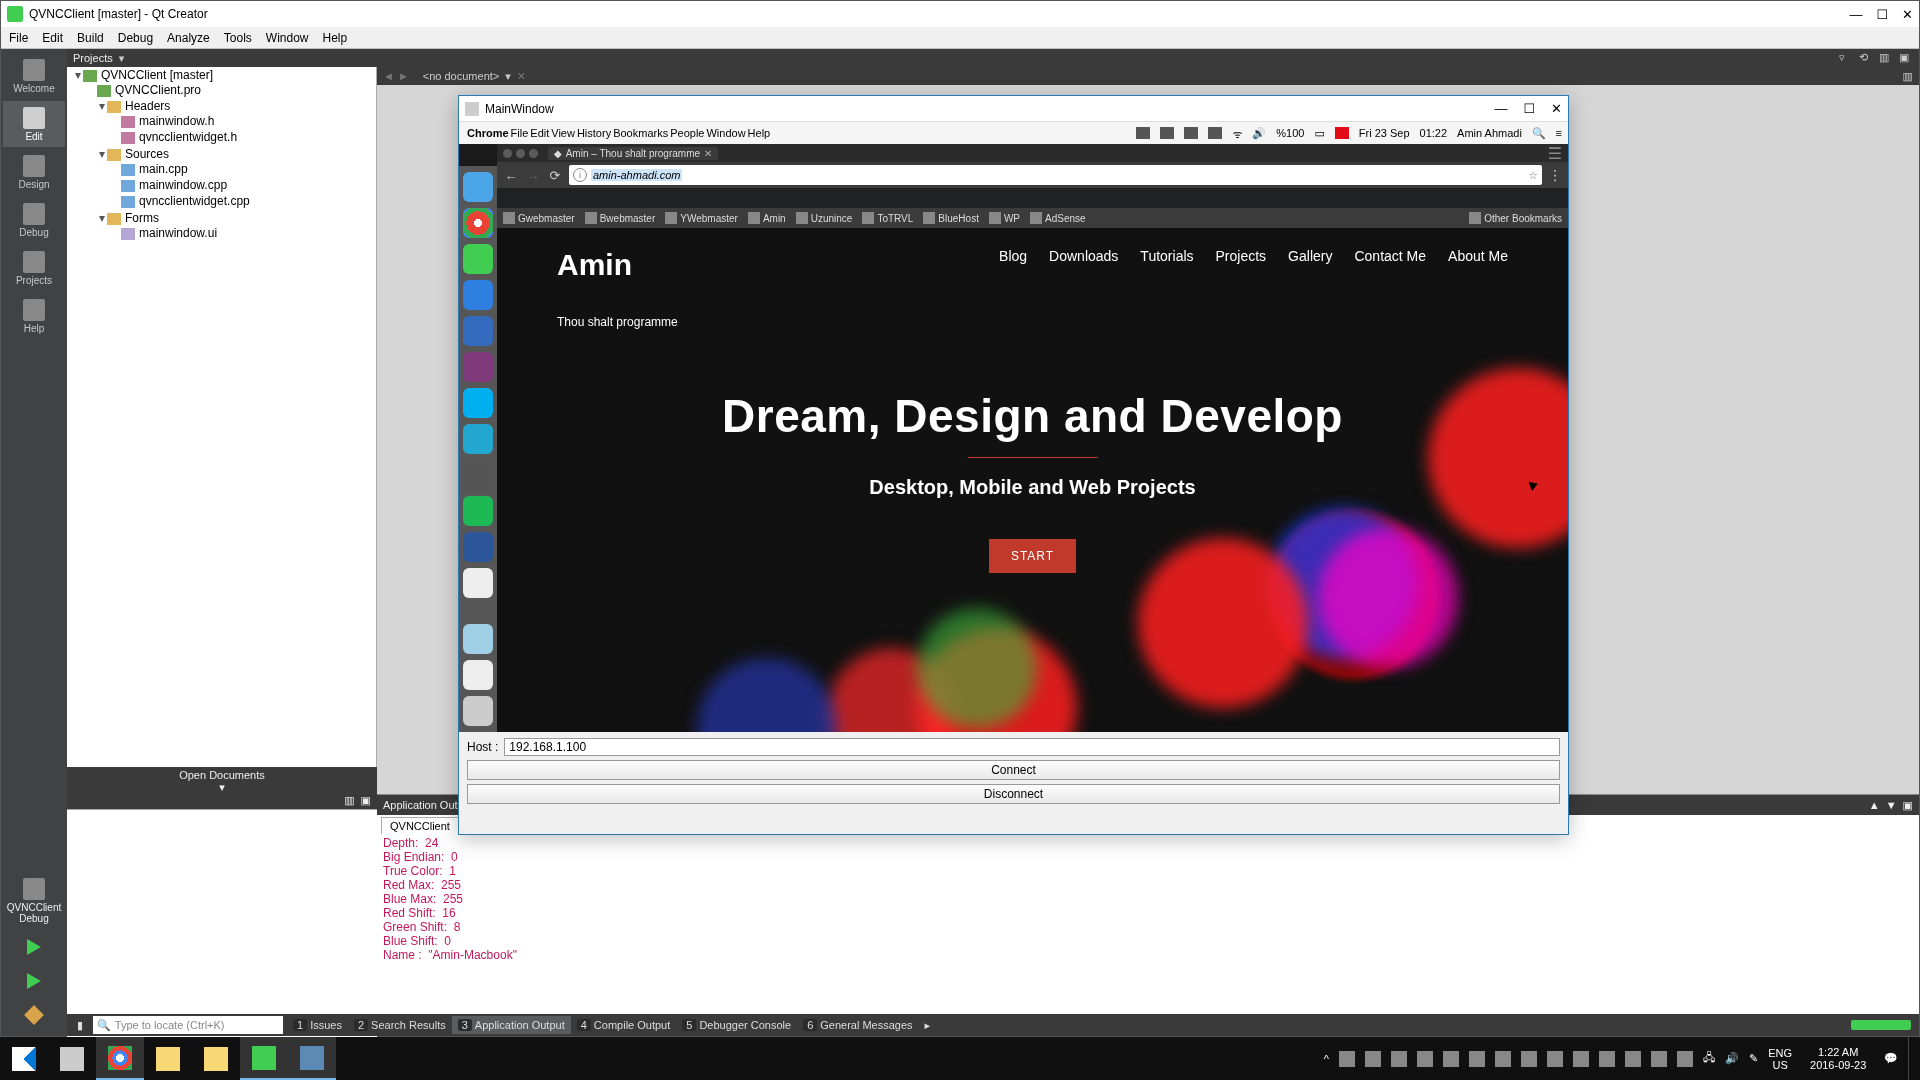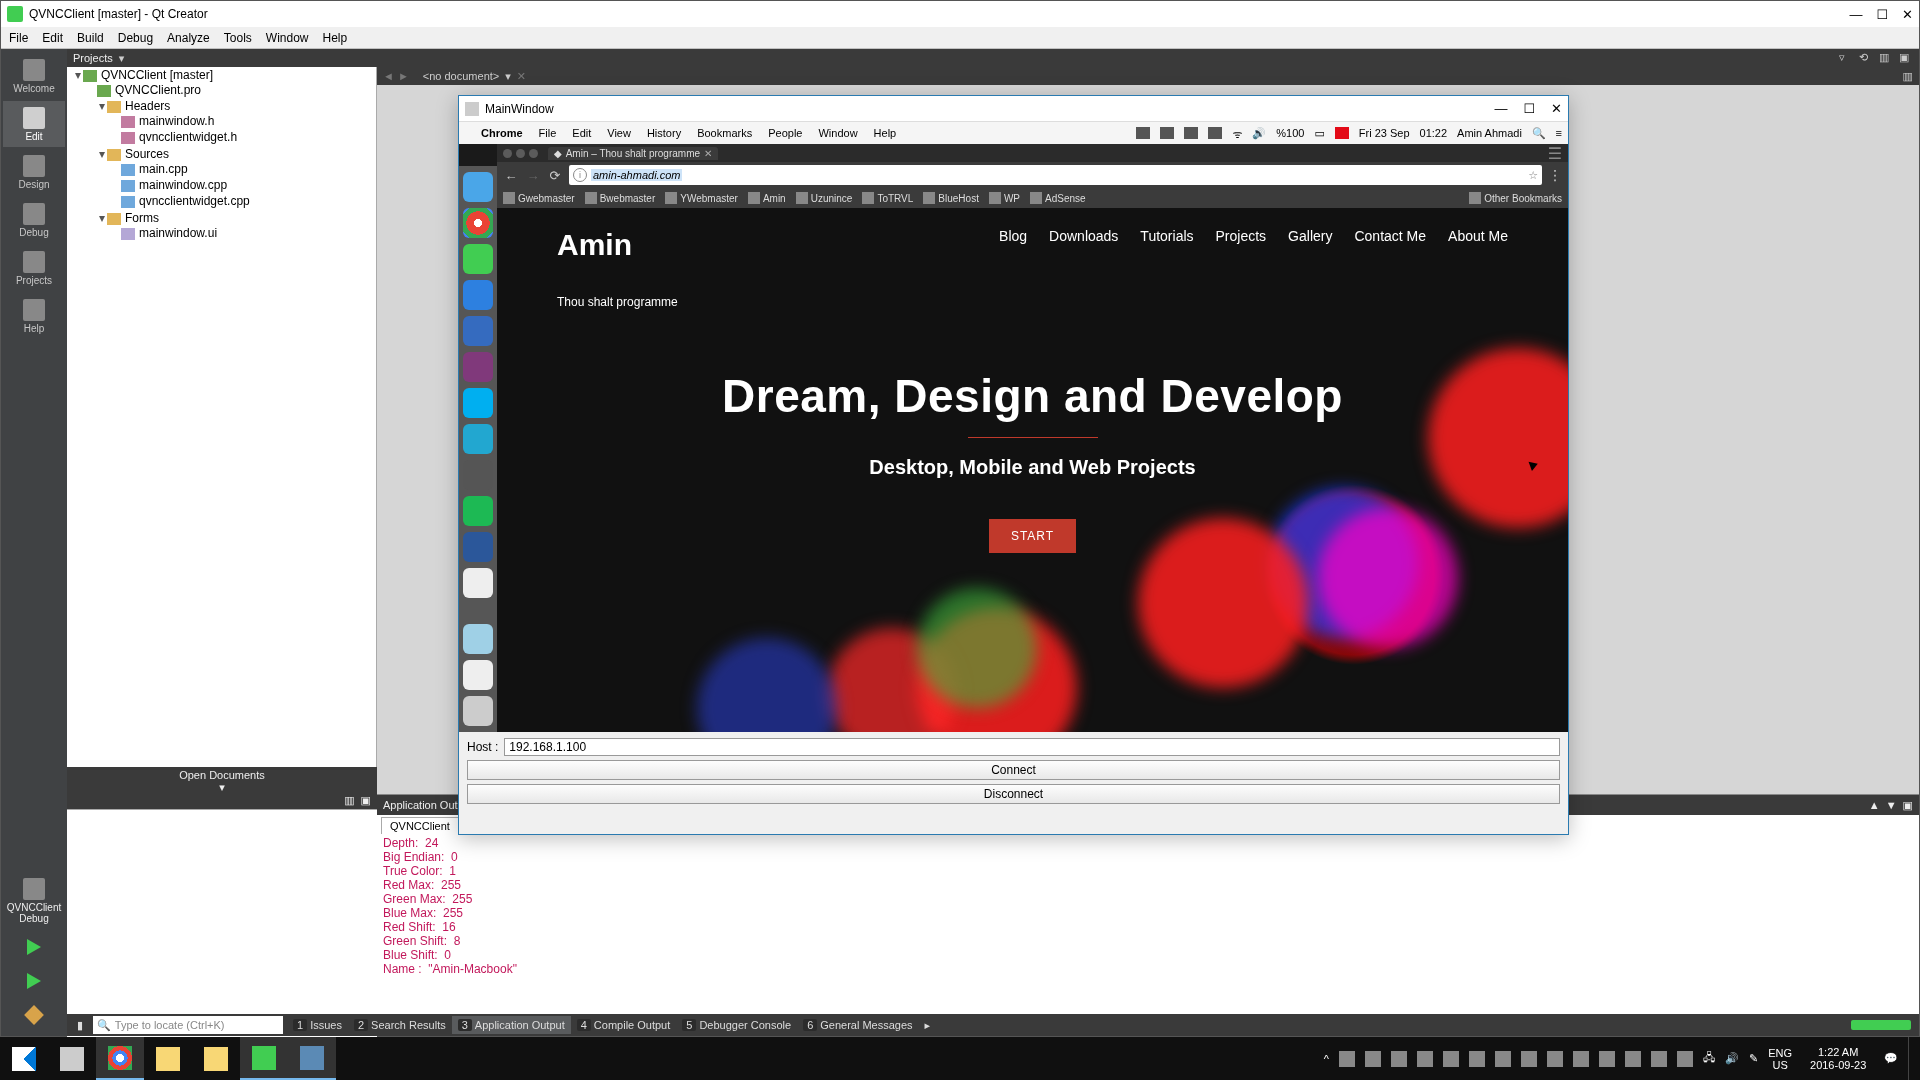--- a/index.html
+++ b/index.html
@@ -74,21 +74,21 @@
 
 
 .vnc-window { position:absolute; left:458px; top:95px; width:1111px; height:740px; background:#f0f0f0; border:1px solid #2a7ab0; box-shadow:0 4px 20px rgba(0,0,0,.25); }
 .vnc-title { height:26px; background:#fff; display:flex; align-items:center; padding:0 6px; font-size:12px; border-bottom:1px solid #ddd; }
 .vnc-title .ico { width:14px;height:14px;background:#ccc;margin-right:6px; }
 .vnc-title .wbtns { margin-left:auto; display:flex; gap:16px; font-size:13px; }
 .vnc-title .wbtns span { cursor:pointer; }
 .vnc-screen { position:relative; height:610px; background:#1a1a1a; overflow:hidden; }
 
 
-.mac-menu { height:22px; background:#f5f5f5; display:flex; align-items:center; font-size:11px; padding:0 6px; gap:16px; }
+.mac-menu { height:22px; background:#f5f5f5; display:flex; align-items:center; font-size:11px; padding:0 6px; gap:2px; }
 .mac-menu .apple { font-size:13px; }
 .mac-menu .app { font-weight:bold; }
 .mac-menu .mright { margin-left:auto; display:flex; gap:10px; align-items:center; }
 .mac-menu .mico { width:14px;height:12px;background:#555;display:inline-block; }
 
 
 .mac-dock { position:absolute; left:0; top:44px; width:38px; bottom:0; background:rgba(200,200,200,.35); display:flex; flex-direction:column; align-items:center; gap:6px; padding:6px 0; }
 .dock-ico { width:30px;height:30px;border-radius:6px;background:#999; }
 .d-finder{background:#4aa6e8}.d-chrome{background:radial-gradient(circle at 50% 50%,#fff 20%,#ea4335 20% 55%,#34a853 55% 80%,#4285f4 80%)}.d-qt{background:#41cd52}.d-safari{background:#2d80e0}.d-app{background:#356bbf}.d-note{background:#80397b}.d-skype{background:#00aff0}.d-team{background:#22a7d0}.d-sys{background:#555}.d-spot{background:#1db954}.d-word{background:#2b579a}.d-brush{background:#eee}.d-dl{background:#9fd0e6}.d-file{background:#eee}.d-trash{background:#ccc}
 
@@ -99,21 +99,21 @@
 .traffic span { width:9px;height:9px;border-radius:50%;background:#5b5b5b; }
 .ctab { background:#3b3b3b; color:#ddd; font-size:10px; padding:1px 6px; border-radius:3px 3px 0 0; display:flex; align-items:center; gap:4px; }
 .ctab .cx { color:#aaa; cursor:pointer; }
 .chrome-tool { height:26px; background:#3b3b3b; display:flex; align-items:center; padding:0 6px; gap:6px; }
 .cbtn { color:#ccc; font-size:13px; width:16px; text-align:center; cursor:pointer; }
 .addr { flex:1; background:#fff; height:20px; border-radius:2px; display:flex; align-items:center; padding:0 4px; font-size:11px; }
 .addr .info { width:14px;height:14px;border-radius:50%;border:1px solid #888;color:#888;display:flex;align-items:center;justify-content:center;font-size:9px;margin-right:4px; }
 .addr .url { background:#cde3f8; padding:0 2px;font-style:italic; }
 .addr .star { margin-left:auto; color:#888; }
 .chrome-menu { color:#ccc; font-size:14px; }
-.bkbar { height:20px; background:#3b3b3b; display:flex; align-items:center; padding:0 6px; gap:10px; font-size:10px; color:#ddd; }
+.bkbar { height:20px; background:#3b3b3b; display:flex; align-items:center; padding:0 6px; gap:10px; font-size:10px; color:#ddd;margin-top:20px; }
 .bkbar .bk { display:flex; align-items:center; gap:3px; cursor:pointer; }
 .bkbar .bk .bi { width:12px;height:12px;background:#888;display:inline-block; }
 .bkbar .right { margin-left:auto; }
 
 .page { position:relative; height:524px; background:#111 radial-gradient(circle at 80% 70%, rgba(255,0,0,.5) 0 80px, transparent 90px); overflow:hidden; }
 .page .hdr { display:flex; align-items:flex-start; padding:20px 60px 0; color:#fff; }
 .page .site-title { font-size:30px; font-weight:bold; }
 .page .site-sub { font-size:12px; margin-top:33px; }
 .page .nav { margin-left:auto; display:flex; gap:22px; font-size:14px; }
 .page .nav span { cursor:pointer; }
@@ -303,21 +303,20 @@
             <span>▼</span>
             <span>▣</span>
           </div>
         </div>
         <div><span class="outpane-tab">QVNCClient</span></div>
         <div class="outpane-body">
           <div class="line">Depth:  24</div>
           <div class="line">Big Endian:  0</div>
           <div class="line">True Color:  1</div>
           <div class="line">Red Max:  255</div>
-          <div class="line">Green Max:  255</div>
           <div class="line">Blue Max:  255</div>
           <div class="line">Red Shift:  16</div>
           <div class="line">Green Shift:  8</div>
           <div class="line">Blue Shift:  0</div>
           <div class="line">Name :  "Amin-Macbook"</div>
         </div>
       </div>
 
       <div class="qtc-status" style="position:absolute;left:66px;right:0;bottom:0">
         <div class="sbtn">▮</div>

